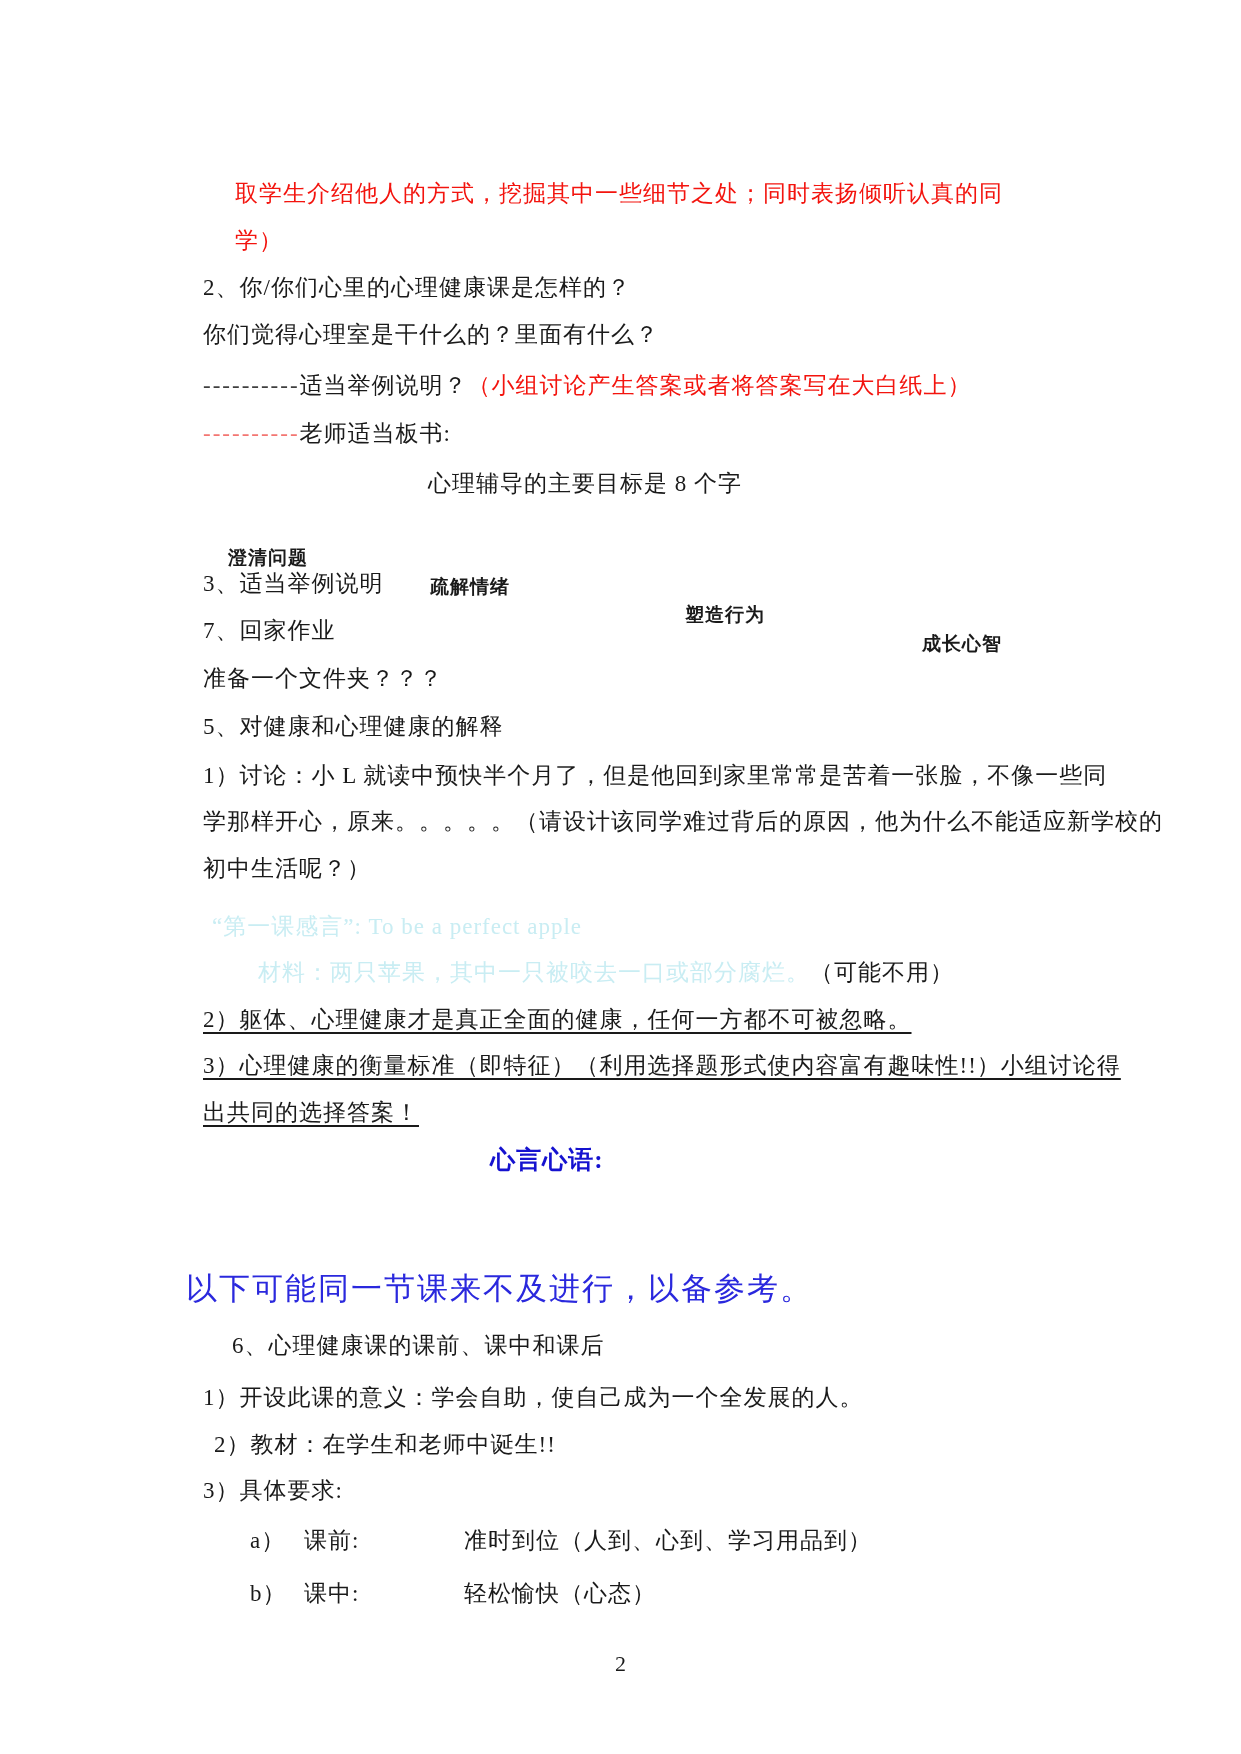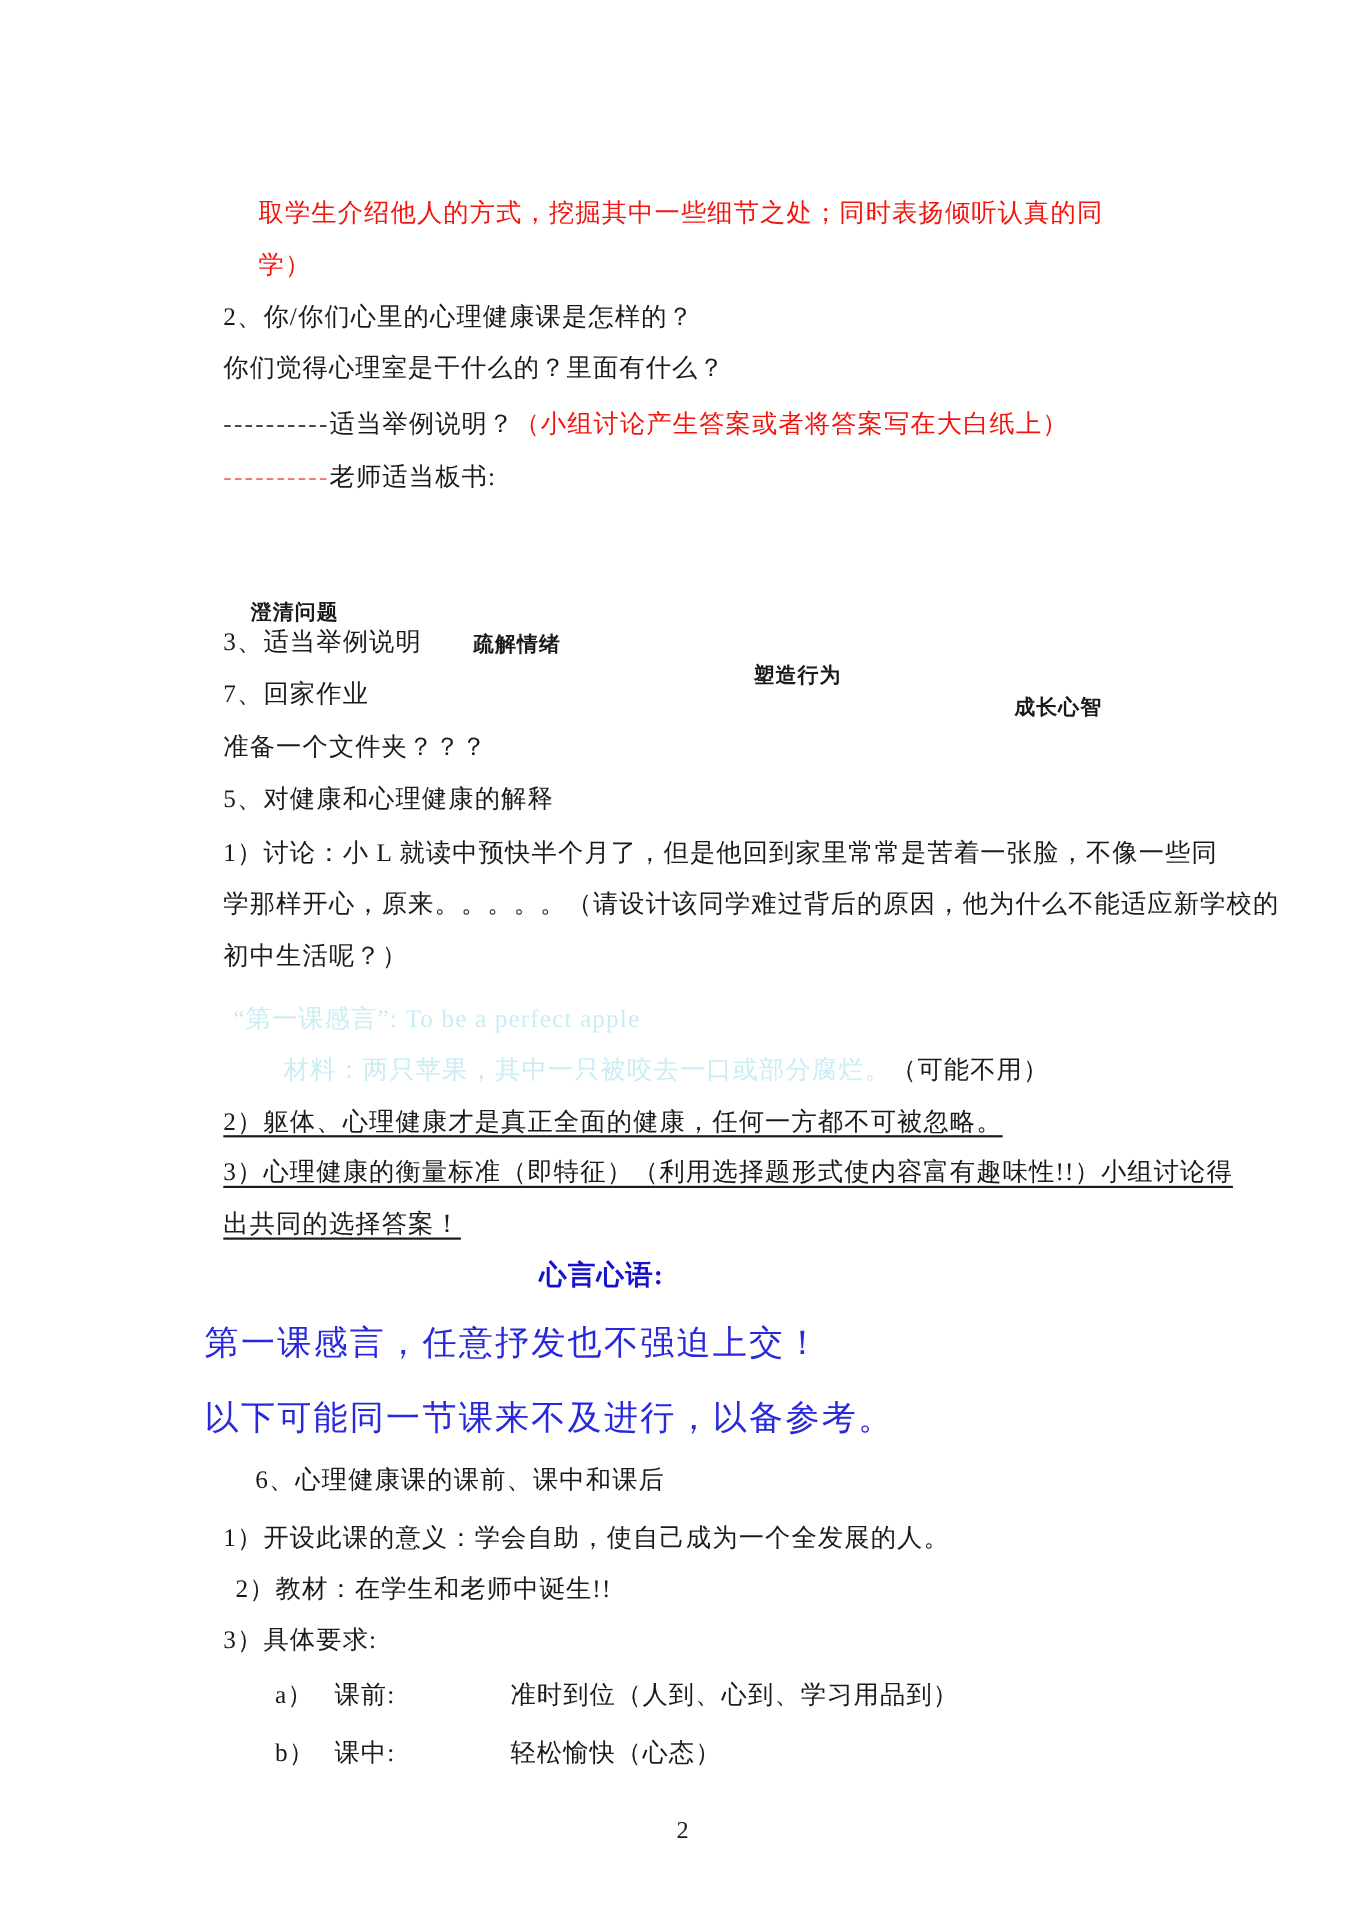--- a/index.html
+++ b/index.html
@@ -63,20 +63,21 @@
   <div class="ln red" style="left:235px;top:160px;"><span>取学生介绍他人的方式，挖掘其中一些细节之处；同时表扬倾听认真的同</span></div>
   <div class="ln red" style="left:235px;top:207px;"><span>学）</span></div>
 
   <div class="ln" style="left:203px;top:254px;"><span>2、你/你们心里的心理健康课是怎样的？</span></div>
   <div class="ln" style="left:203px;top:301px;"><span>你们觉得心理室是干什么的？里面有什么？</span></div>
 
   <div class="ln" style="left:203px;top:352px;"><span class="dash-dark">----------</span><span>适当举例说明？</span><span class="red">（小组讨论产生答案或者将答案写在大白纸上）</span></div>
 
   <div class="ln" style="left:203px;top:400px;"><span class="dash-pink">----------</span><span>老师适当板书:</span></div>
 
+  <div class="ln" style="left:428px;top:450px;"><span>心理辅导的主要目标是 8 个字</span></div>
 
   <div class="ln goals">
     <span style="left:228px;">澄清问题</span>
     <span style="left:430px;">疏解情绪</span>
     <span style="left:685px;">塑造行为</span>
     <span style="left:922px;">成长心智</span>
   </div>
 
   <div class="ln" style="left:203px;top:550px;"><span>3、适当举例说明</span></div>
   <div class="ln" style="left:203px;top:597px;"><span>7、回家作业</span></div>
@@ -89,21 +90,20 @@
 
   <div class="ln cyan" style="left:212px;top:893px;"><span>“第一课感言”: To be a perfect apple</span></div>
   <div class="ln" style="left:258px;top:939px;"><span class="cyan">材料：两只苹果，其中一只被咬去一口或部分腐烂。</span><span>（可能不用）</span></div>
 
   <div class="ln u" style="left:203px;top:986px;"><span>2）躯体、心理健康才是真正全面的健康，任何一方都不可被忽略。</span></div>
   <div class="ln u" style="left:203px;top:1032px;"><span>3）心理健康的衡量标准（即特征）（利用选择题形式使内容富有趣味性!!）小组讨论得</span></div>
   <div class="ln u" style="left:203px;top:1079px;"><span>出共同的选择答案！</span></div>
 
   <div class="ln heart"><span>心言心语:</span></div>
 
-  <div class="ln bluebig" style="left:186px;top:1182px;"><span>第一课感言，任意抒发也不强迫上交！</span></div>
   <div class="ln bluebig" style="left:186px;top:1250px;"><span>以下可能同一节课来不及进行，以备参考。</span></div>
 
   <div class="ln" style="left:232px;top:1312px;"><span>6、心理健康课的课前、课中和课后</span></div>
   <div class="ln" style="left:203px;top:1364px;"><span>1）开设此课的意义：学会自助，使自己成为一个全发展的人。</span></div>
   <div class="ln" style="left:214px;top:1411px;"><span>2）教材：在学生和老师中诞生!!</span></div>
   <div class="ln" style="left:203px;top:1457px;"><span>3）具体要求:</span></div>
 
   <div class="ln" style="left:250px;top:1507px;"><span class="marker">a）</span><span class="collabel">课前:</span><span>准时到位（人到、心到、学习用品到）</span></div>
 
   <div class="ln" style="left:250px;top:1560px;"><span class="marker">b）</span><span class="collabel">课中:</span><span>轻松愉快（心态）</span></div>

